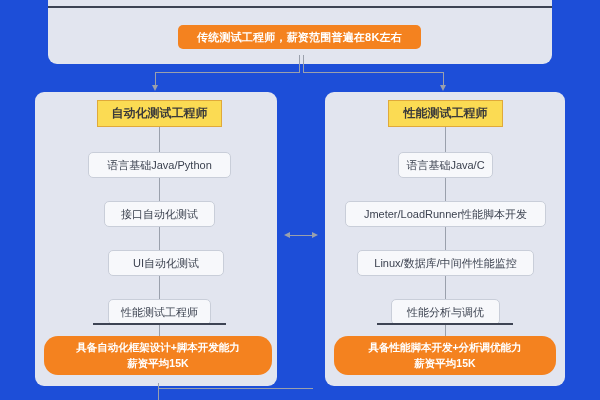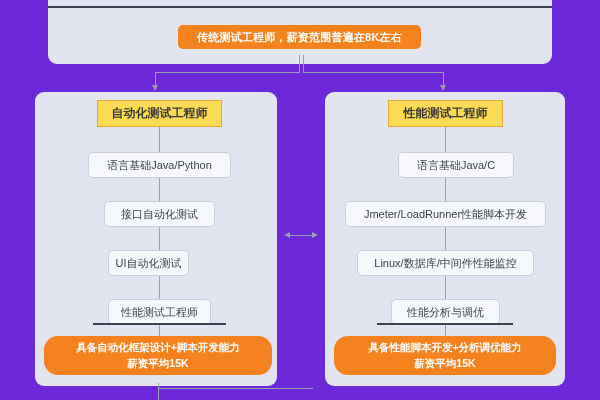--- a/index.html
+++ b/index.html
@@ -7,21 +7,21 @@
     padding: 0;
     background: #ffffff;
   }
   body {
     font-family: "Liberation Sans", "DejaVu Sans", sans-serif;
   }
   #canvas {
     position: relative;
     width: 600px;
     height: 400px;
-    background: #6d28d9;
+    background: #1d4ed8;
     overflow: hidden;
   }
 
   
   .panel {
     position: absolute;
     background: #e2e5ef;
     border-radius: 9px;
   }
   #panel-top {
@@ -189,21 +189,21 @@
   <div class="line-v" style="left:159px; top:127px; height:26px;"></div>
 
   <div class="chip" style="left:88px; top:152px; width:143px;">语言基础Java/Python</div>
 
   <div class="line-v" style="left:159px; top:178px; height:24px;"></div>
 
   <div class="chip" style="left:104px; top:201px; width:111px;">接口自动化测试</div>
 
   <div class="line-v" style="left:159px; top:227px; height:24px;"></div>
 
-  <div class="chip" style="left:108px; top:250px; width:81px;text-align:right;">UI自动化测试</div>
+  <div class="chip" style="left:108px; top:250px; width:116px;text-align:right;">UI自动化测试</div>
 
   <div class="line-v" style="left:159px; top:276px; height:24px;"></div>
 
   <div class="chip" style="left:108px; top:299px; width:103px;">性能测试工程师</div>
 
   <div class="line-v" style="left:159px; top:325px; height:12px;"></div>
   <div class="sep-rule" style="left:93px; top:323px; width:133px;"></div>
 
   <div class="outcome" style="left:44px; top:336px; width:228px; height:39px;">
     <span class="l1">具备自动化框架设计+脚本开发能力</span>
@@ -212,21 +212,21 @@
 
   <div class="line-v" style="left:158px; top:383px; height:17px;"></div>
   <div class="line-h" style="left:158px; top:388px; width:155px;"></div>
 
   <div class="panel" id="panel-right"></div>
 
   <div class="role-header" style="left:388px; top:100px; width:115px;">性能测试工程师</div>
 
   <div class="line-v" style="left:445px; top:127px; height:26px;"></div>
 
-  <div class="chip" style="left:398px; top:152px; width:116px;">语言基础Java/C</div>
+  <div class="chip" style="left:398px; top:152px; width:95px;">语言基础Java/C</div>
 
   <div class="line-v" style="left:445px; top:178px; height:24px;"></div>
 
   <div class="chip" style="left:345px; top:201px; width:201px;">Jmeter/LoadRunner性能脚本开发</div>
 
   <div class="line-v" style="left:445px; top:227px; height:24px;"></div>
 
   <div class="chip" style="left:357px; top:250px; width:177px;text-align:center;">Linux/数据库/中间件性能监控</div>
 
   <div class="line-v" style="left:445px; top:276px; height:24px;"></div>

